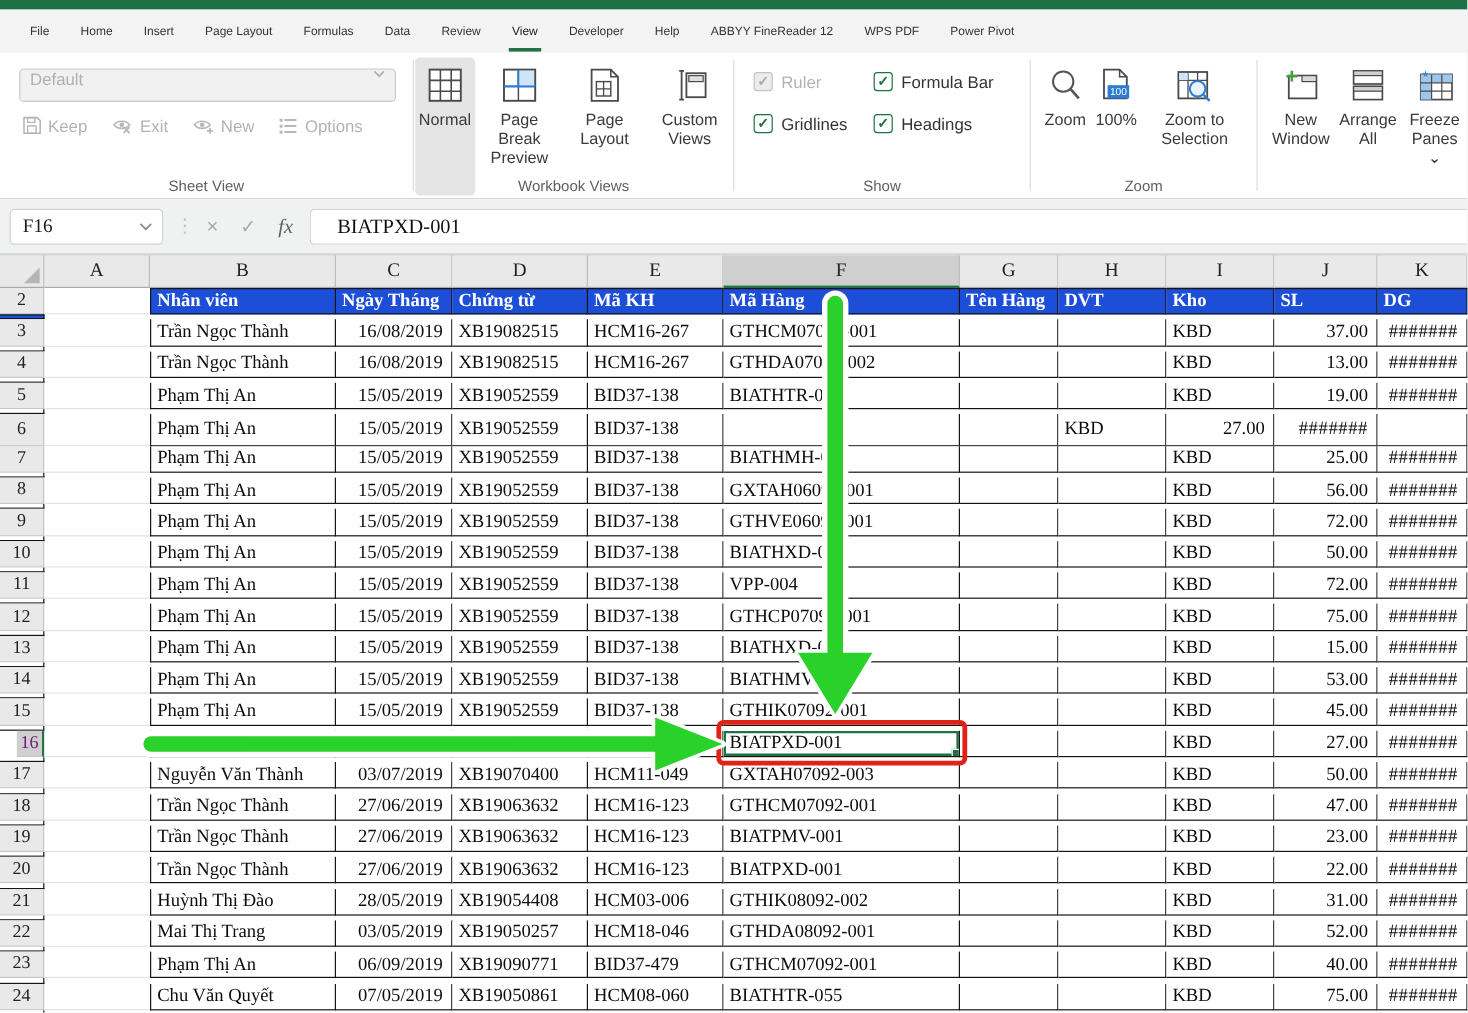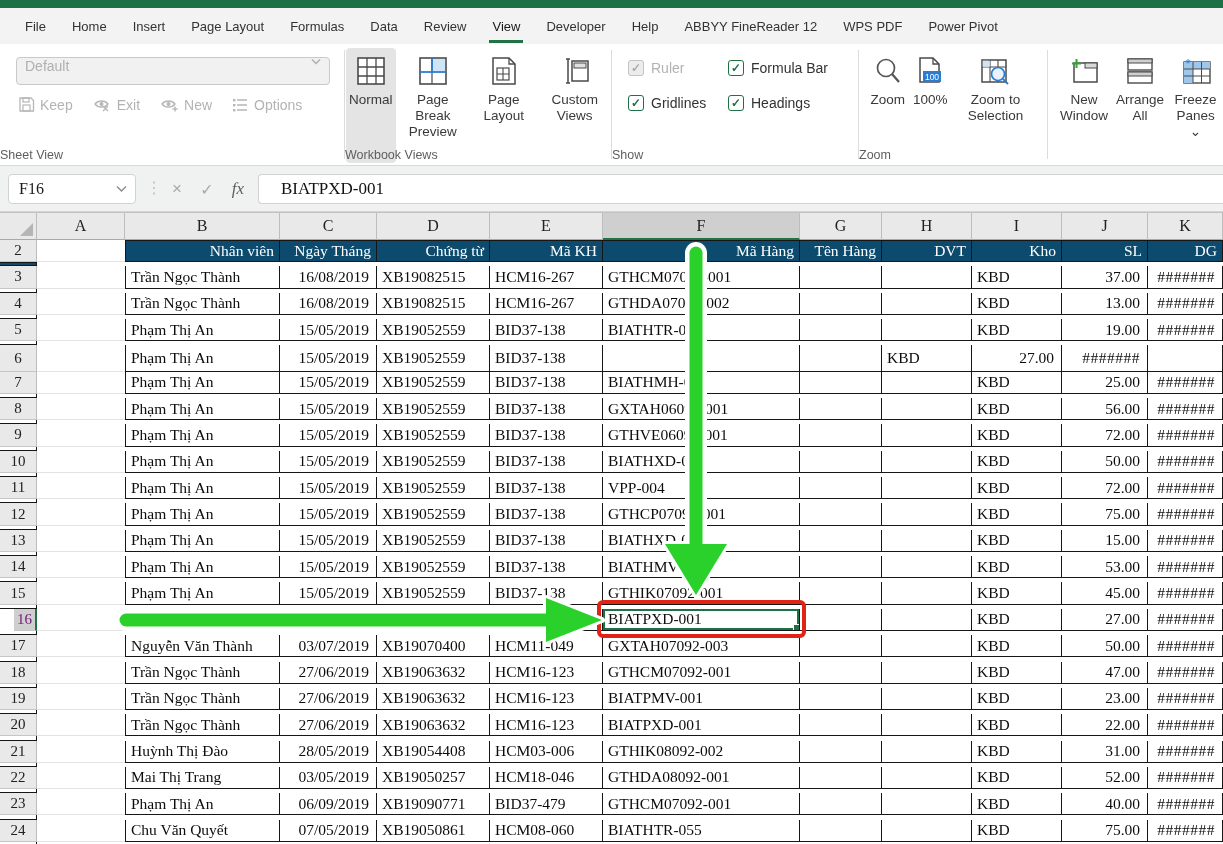--- a/index.html
+++ b/index.html
@@ -10,36 +10,36 @@
   }
   
   #title-strip { position:absolute; left:0; top:0; width:100%; height:8px; background:#1e7145; }
 
   
   #tabs-row {
     position:absolute; left:0; top:8px; width:100%; height:36px;
     background:#f3f3f3; display:flex; align-items:center; padding-left:12px;
   }
   .tab {
-    position:relative; padding:0 13px; font-size:13px; color:#333; height:36px;
+    position:relative; padding:0 13px; font-size:10px; color:#333; height:36px;
     display:flex; align-items:center; cursor:default; white-space:nowrap;
   }
   .tab.active { color:#1a1a1a; }
   .tab.active::after {
     content:""; position:absolute; left:10px; right:10px; bottom:1px; height:3px; background:#217346;
   }
 
   
   #ribbon {
     position:absolute; left:0; top:44px; width:100%; height:122px;
     background:#ffffff; border-bottom:1px solid #d8d8d8; display:flex;
   }
   .rgroup { position:relative; height:100%; }
   .rgroup-label {
-    position:absolute; bottom:3px; left:0; right:0; 
+    position:absolute; bottom:3px; left:0; right:0; text-align:center;
     font-size:12.5px; color:#5f5f5f;
   }
   .rsep { width:1px; background:#dcdcdc; margin:6px 0 6px 0; }
 
   
   #g-sheetview { width:344px; }
   #sv-combo {
     position:absolute; left:16px; top:13px; width:314px; height:28px;
     background:#f1f1f1; border:1px solid #c9c9c9; border-radius:4px;
     display:flex; align-items:flex-start; padding:0 8px; color:#b0b0b0; font-size:14px;
@@ -132,21 +132,21 @@
   .rowhead.selected { background:#cfcfcf; border-right:2.5px solid #217346; color:#701a75;margin-left:14px; }
   .a-cell { border-bottom:1px solid #e3e3e3; background:#fff; }
   .tcell {
     border-right:1px solid #161616; border-bottom:1px solid #161616;
     display:flex; align-items:center; padding:0 5px;
     font-size:15.5px; color:#0c0c0c; white-space:nowrap; overflow:hidden; background:#fff;
   }
   .tcell.first { border-left:1px solid #161616; }
   .tcell.top { border-top:1px solid #161616; }
   .tcell.right { justify-content:flex-end; padding-right:7px; }
-  .tcell.th { background:#0c4a6e; color:#fff; font-weight:normal; justify-content:flex-end; }
+  .tcell.th { background:#1d4ed8; color:#fff; font-weight:bold; justify-content:flex-start; }
   .tcell.selcell { box-shadow:inset 0 0 0 2px #1e7145; position:relative; }
   .tcell.selcell .handle {
     position:absolute; right:-1px; bottom:-1px; width:7px; height:7px;
     background:#1e7145; border:1px solid #fff;
   }
   .kfill { letter-spacing:0.5px; }
 
   
   #red-box {
     position:absolute; left:597px; top:600px; width:209px; height:38px;

